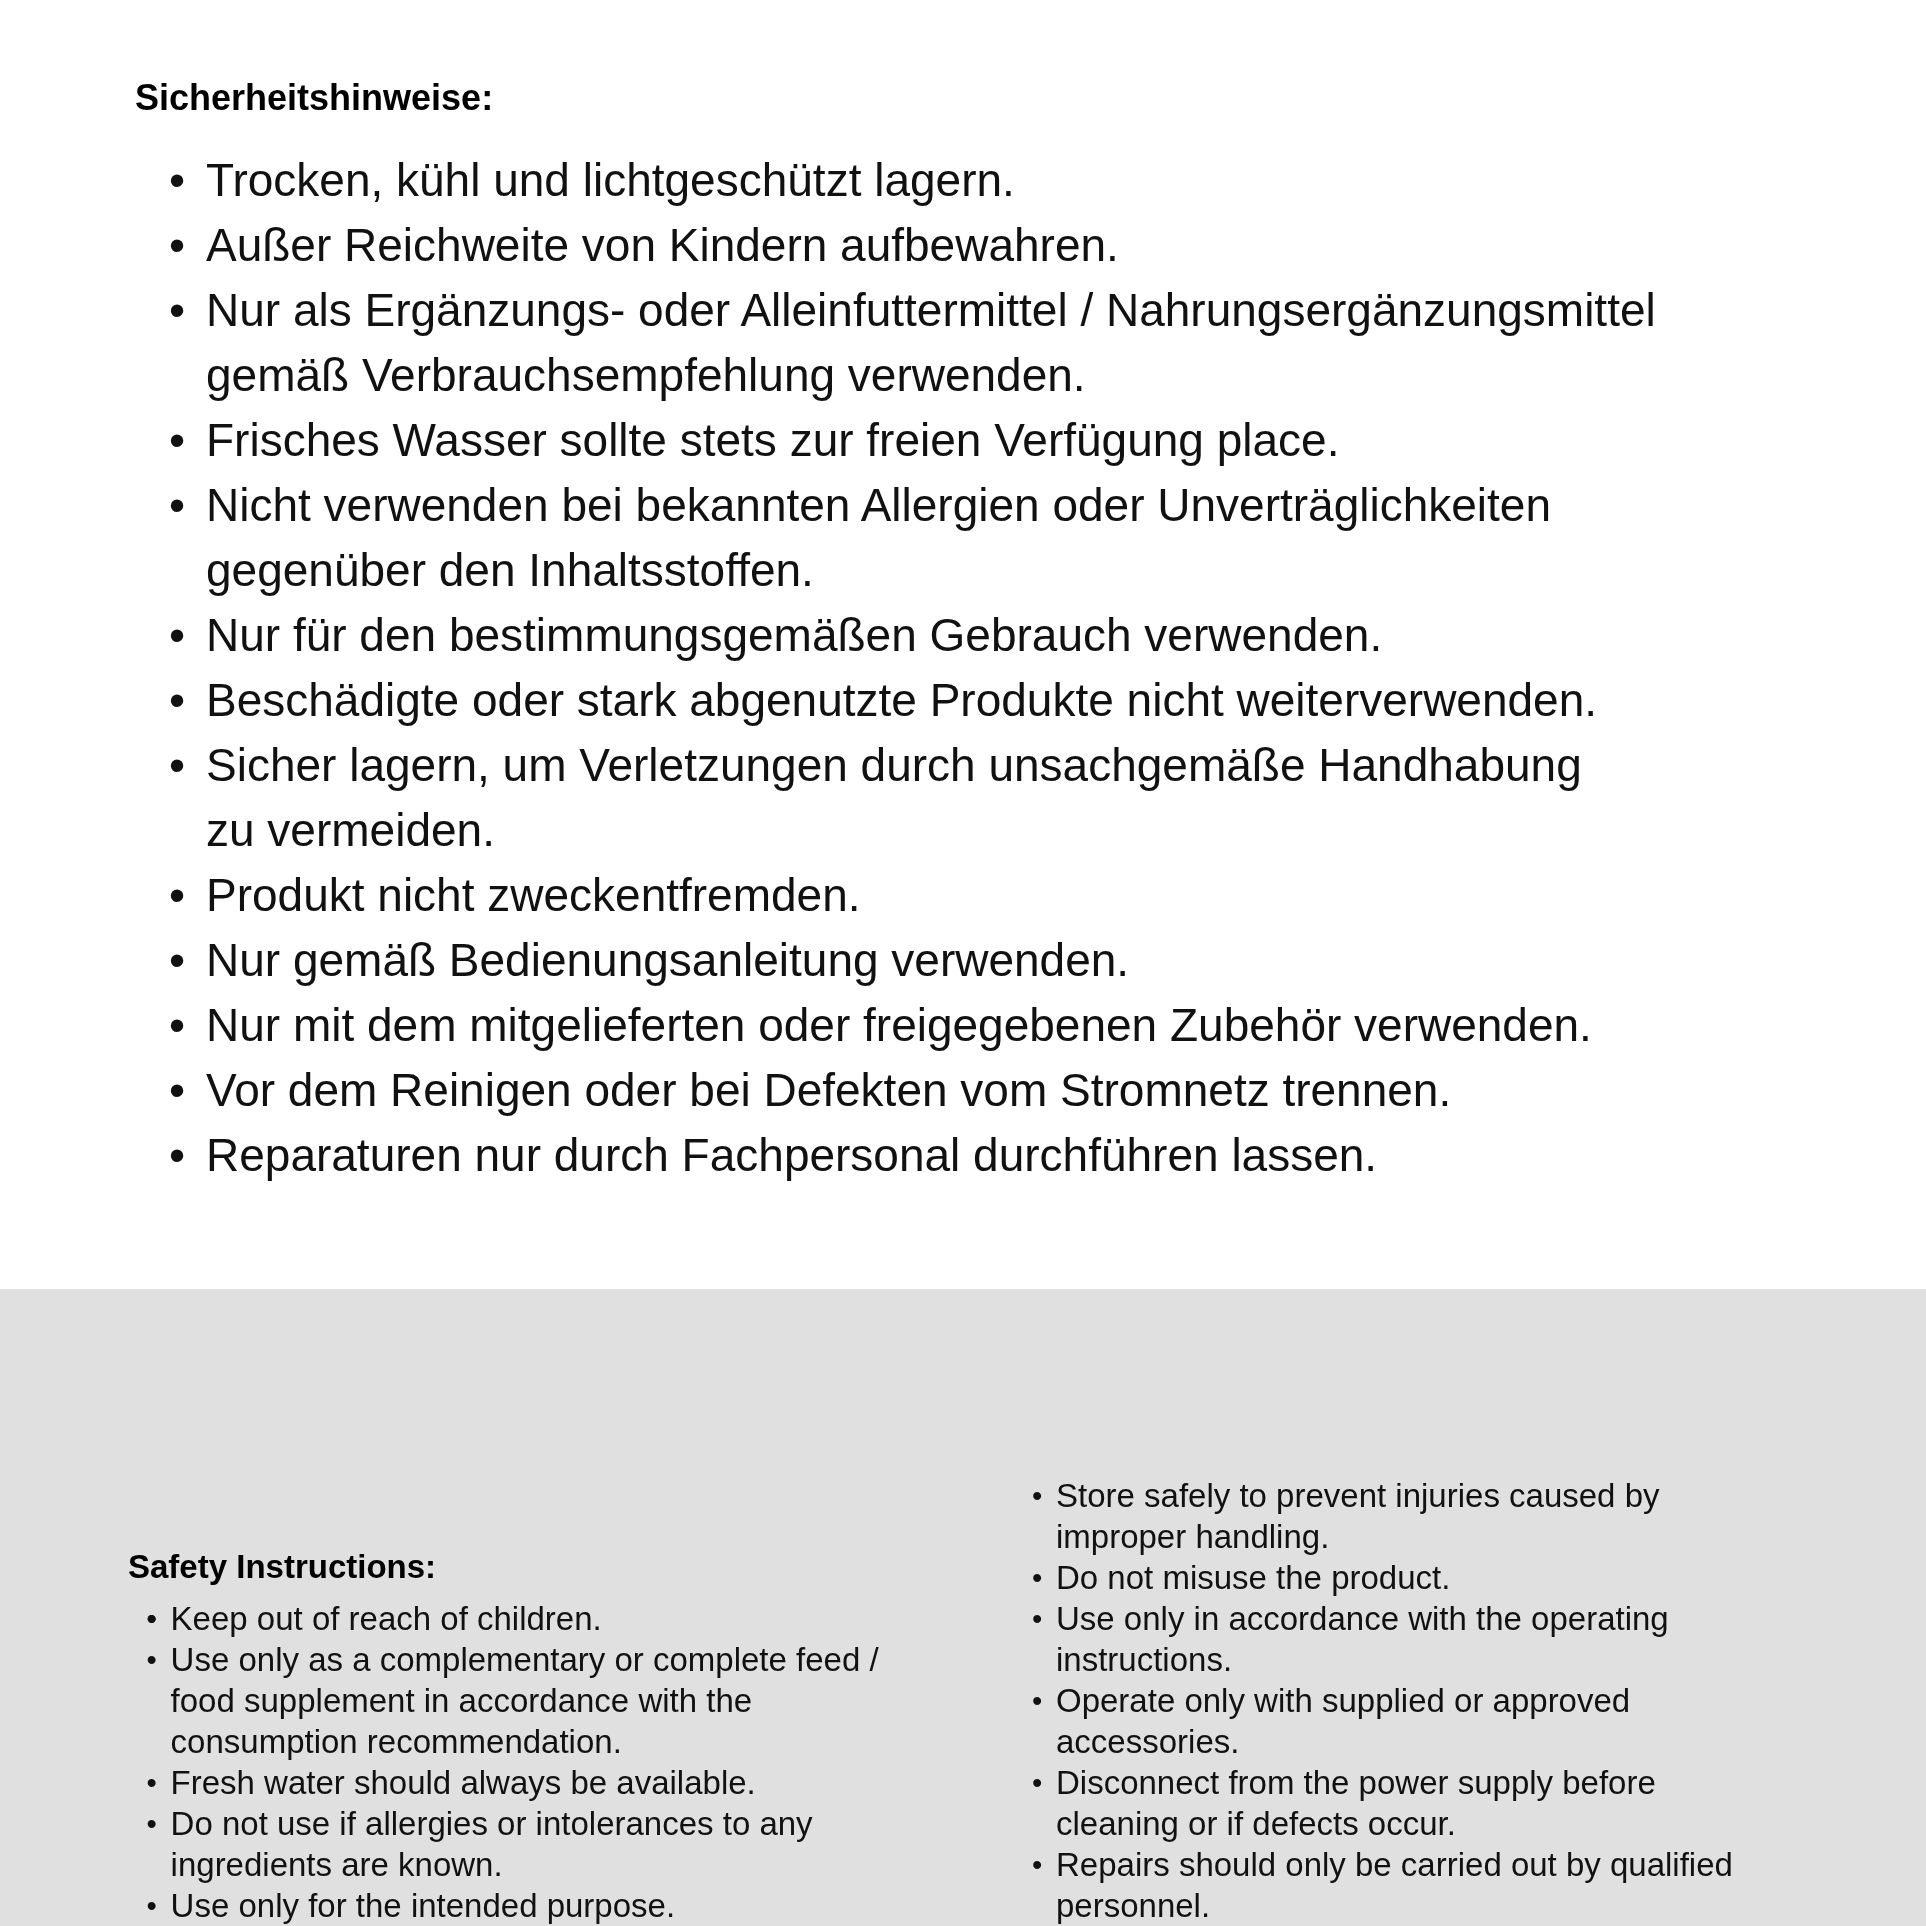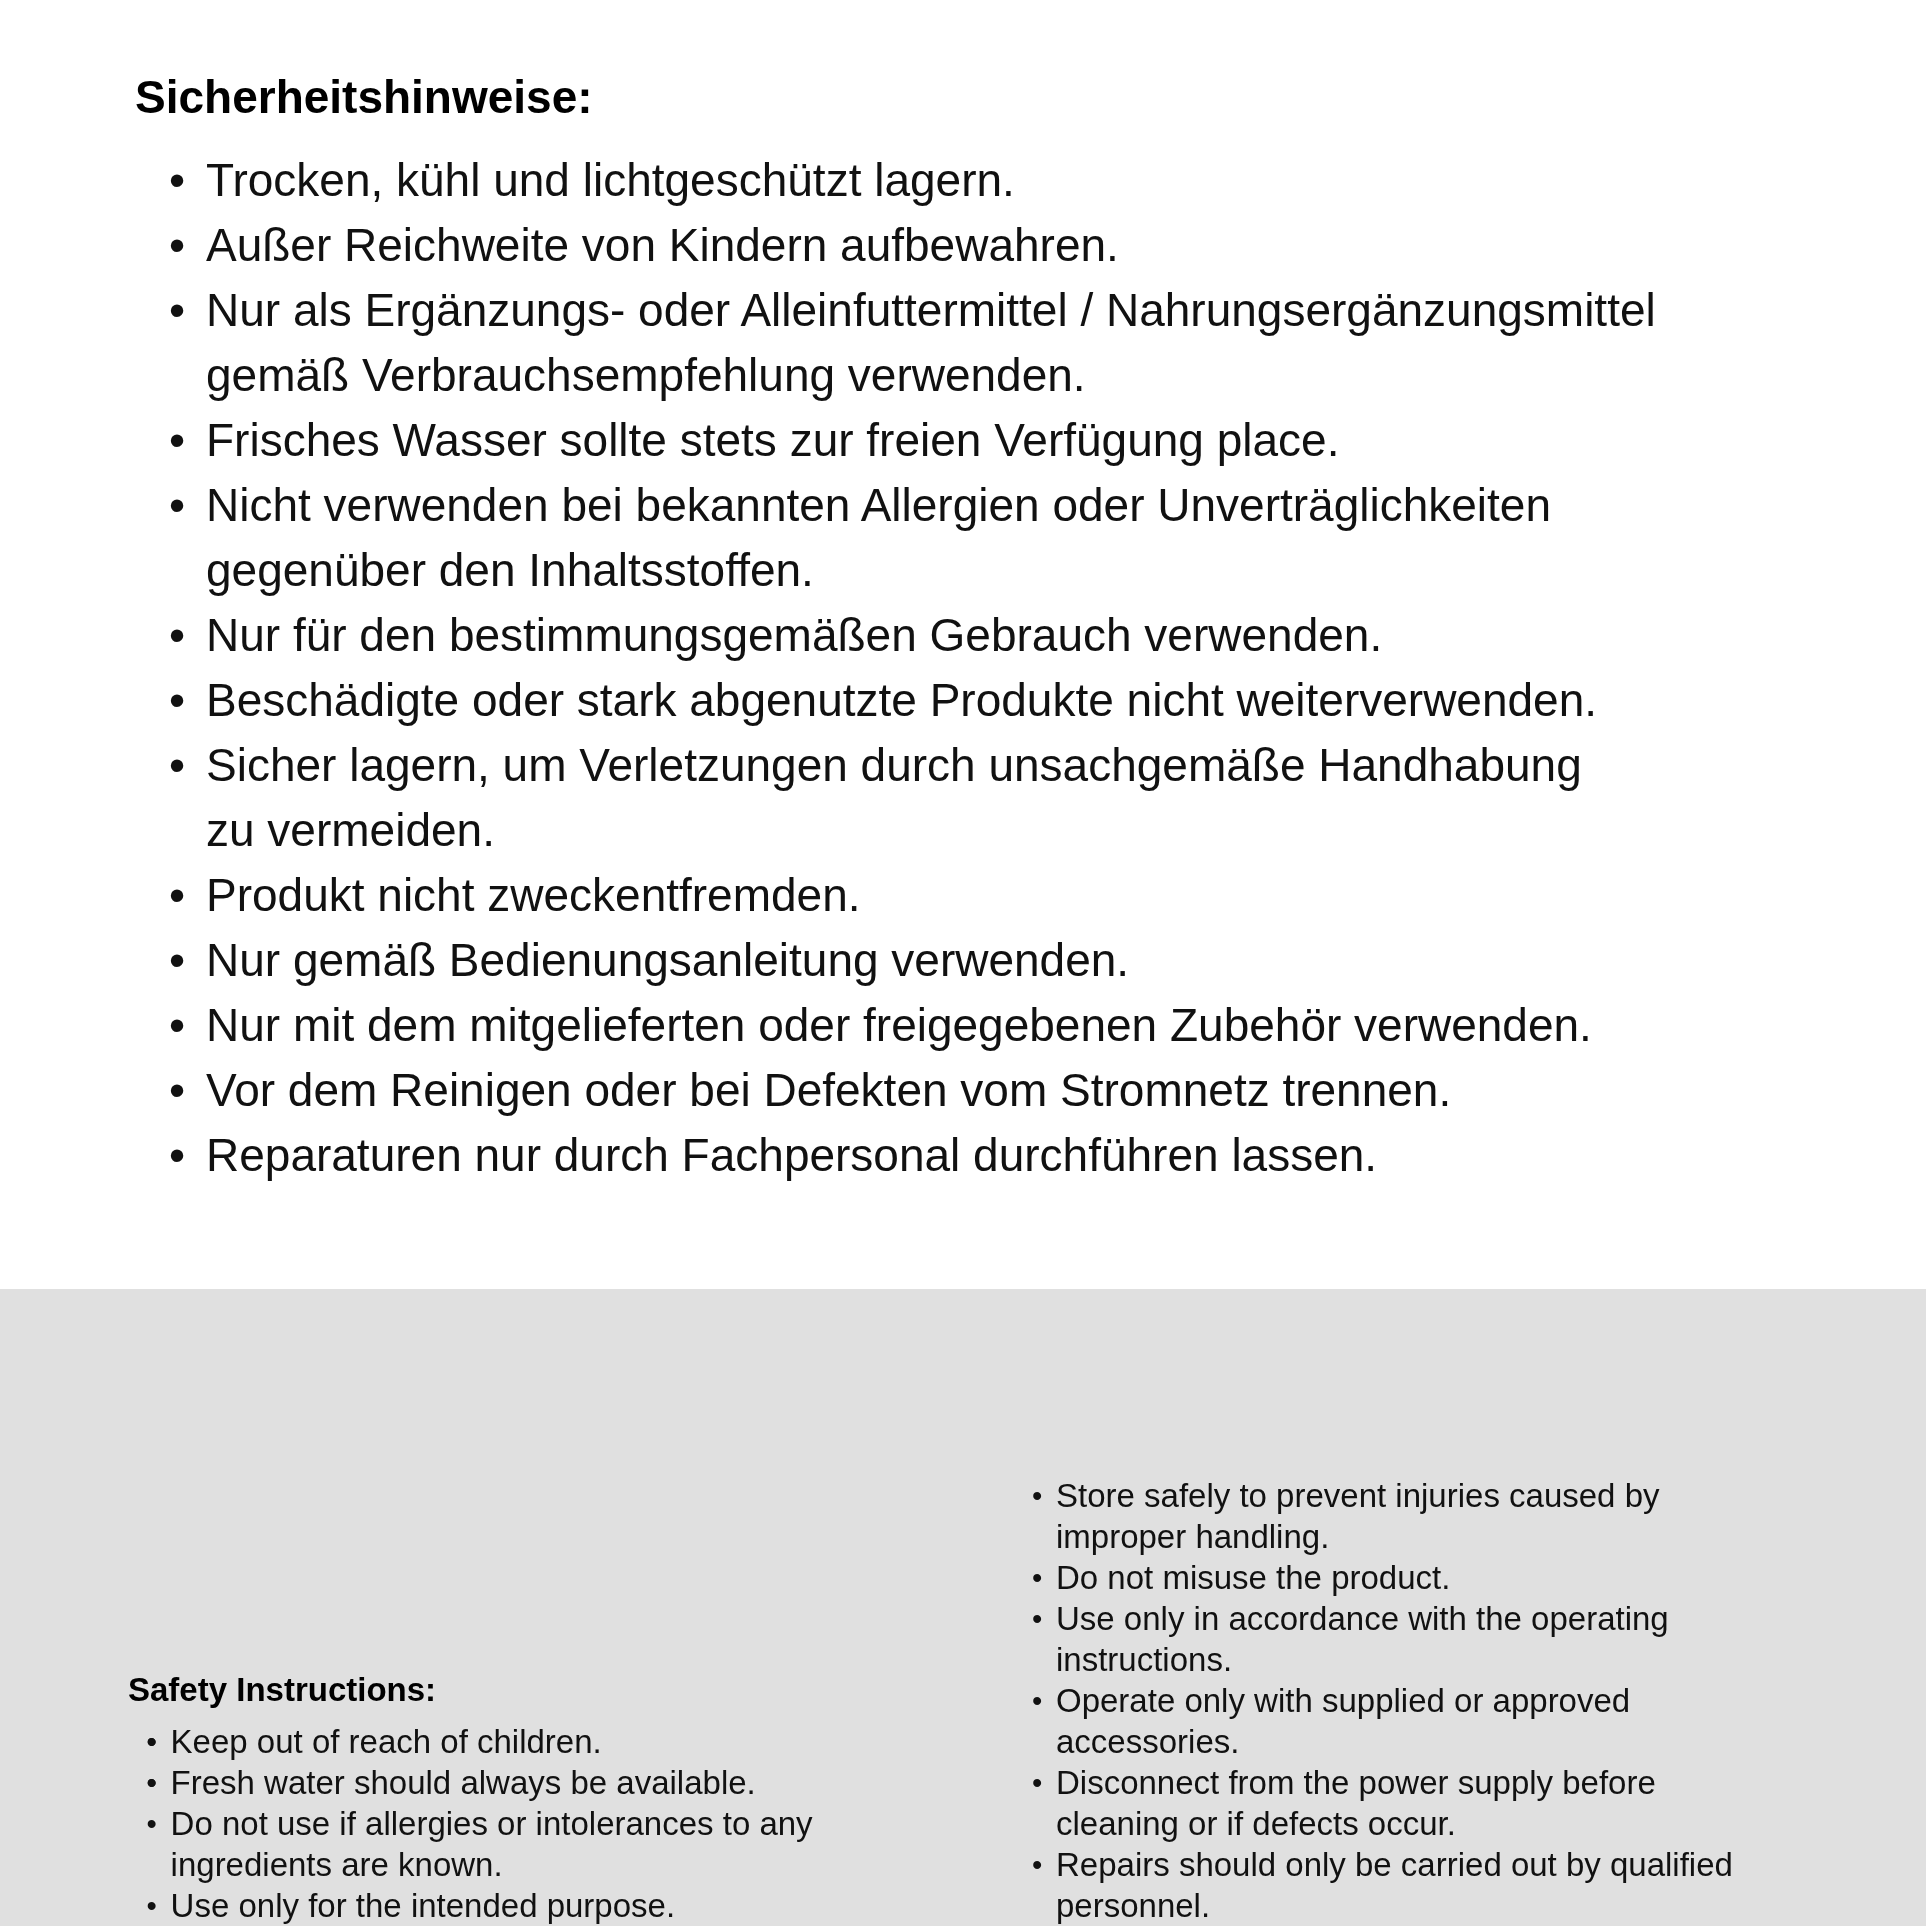--- a/index.html
+++ b/index.html
@@ -17,21 +17,21 @@
   }
   .sheet { width: 1926px; height: 1926px; overflow: hidden; }
 
   
   .de {
     height: 1289px;
     padding: 64px 64px 0 135px;
     background: var(--background);
   }
   .de h1 {
-    font-size: 46px;
+    font-size: 36px;
     line-height: 67px;
     font-weight: 700;
     color: #000;
   }
   .de ul {
     list-style: none;
     margin: 16.7px 0 0 34px;
     font-size: 46px;
     line-height: 65px;
   }
@@ -163,20 +163,23 @@
             <span class="bullet">•</span>
           </li>
 
           <li>
             <span class="bullet">•</span>
             <span class="item-text">Keep out of reach of children.</span>
           </li>
 
           <li>
             <span class="bullet">•</span>
+            <span class="item-text">Use only as a complementary or complete feed /
+food supplement in accordance with the
+consumption recommendation.</span>
           </li>
 
           <li>
             <span class="bullet">•</span>
             <span class="item-text">Fresh water should always be available.</span>
           </li>
 
           <li>
             <span class="bullet">•</span>
             <span class="item-text">Do not use if allergies or intolerances to any

